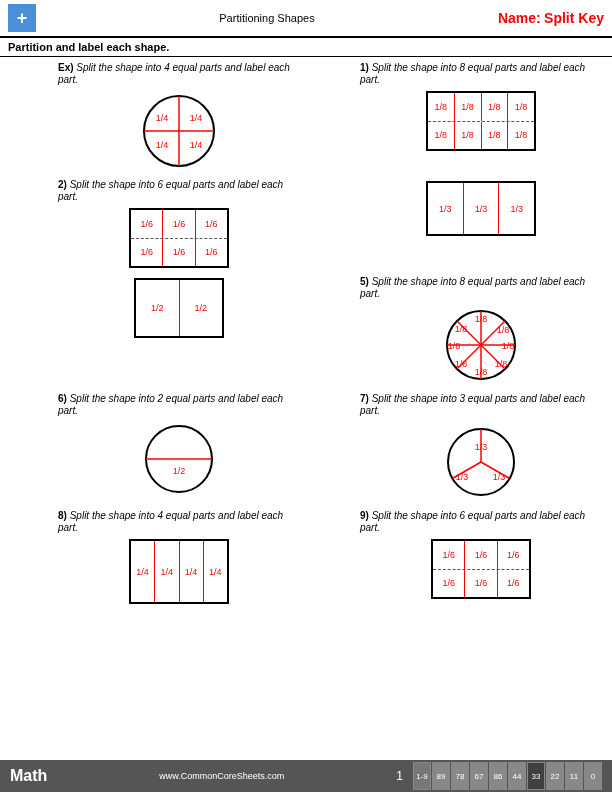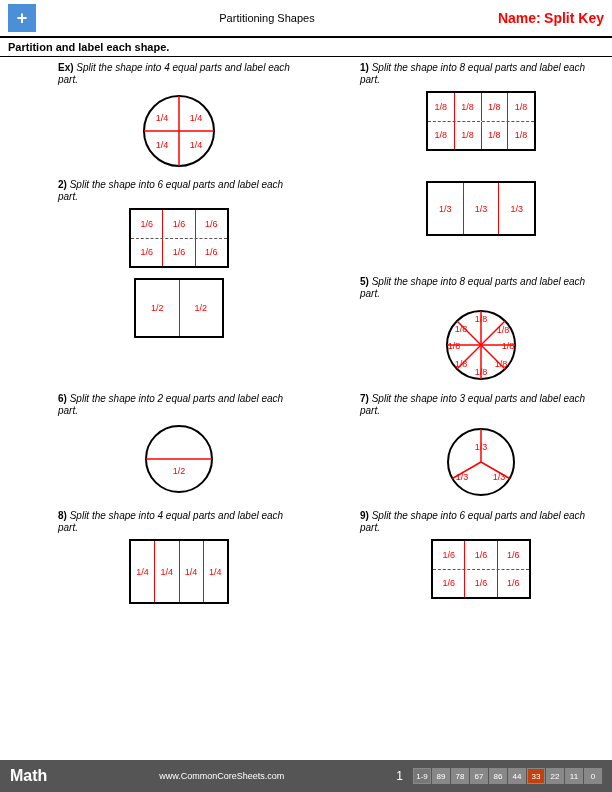--- a/index.html
+++ b/index.html
@@ -96,21 +96,21 @@
       color: white;
       font-size: 9px;
     }
     .page-num {
       color: white;
       font-size: 12px;
       margin-right: 8px;
     }
     .answer-box {
       width: 18px;
-      height: 16px;
+      height: 28px;
       display: flex;
       align-items: center;
       justify-content: center;
       font-size: 8px;
       color: white;
       border: 1px solid #888;
     }
   </style>
 </head>
 <body>
@@ -311,19 +311,19 @@
   <div class="footer-center">www.CommonCoreSheets.com</div>
   <div style="display:flex; align-items:center; gap:2px;">
     <span class="page-num">1</span>
     <div style="display:flex; gap:1px;">
       <div class="answer-box" style="background:#777;">1-9</div>
       <div class="answer-box" style="background:#888;">89</div>
       <div class="answer-box" style="background:#888;">78</div>
       <div class="answer-box" style="background:#888;">67</div>
       <div class="answer-box" style="background:#888;">86</div>
       <div class="answer-box" style="background:#888;">44</div>
-      <div class="answer-box" style="background:#c2410c;">33</div>
+      <div class="answer-box" style="background:#404040;">33</div>
       <div class="answer-box" style="background:#888;">22</div>
       <div class="answer-box" style="background:#888;">11</div>
       <div class="answer-box" style="background:#888;">0</div>
     </div>
   </div>
 </div>
 
 </body></html>

